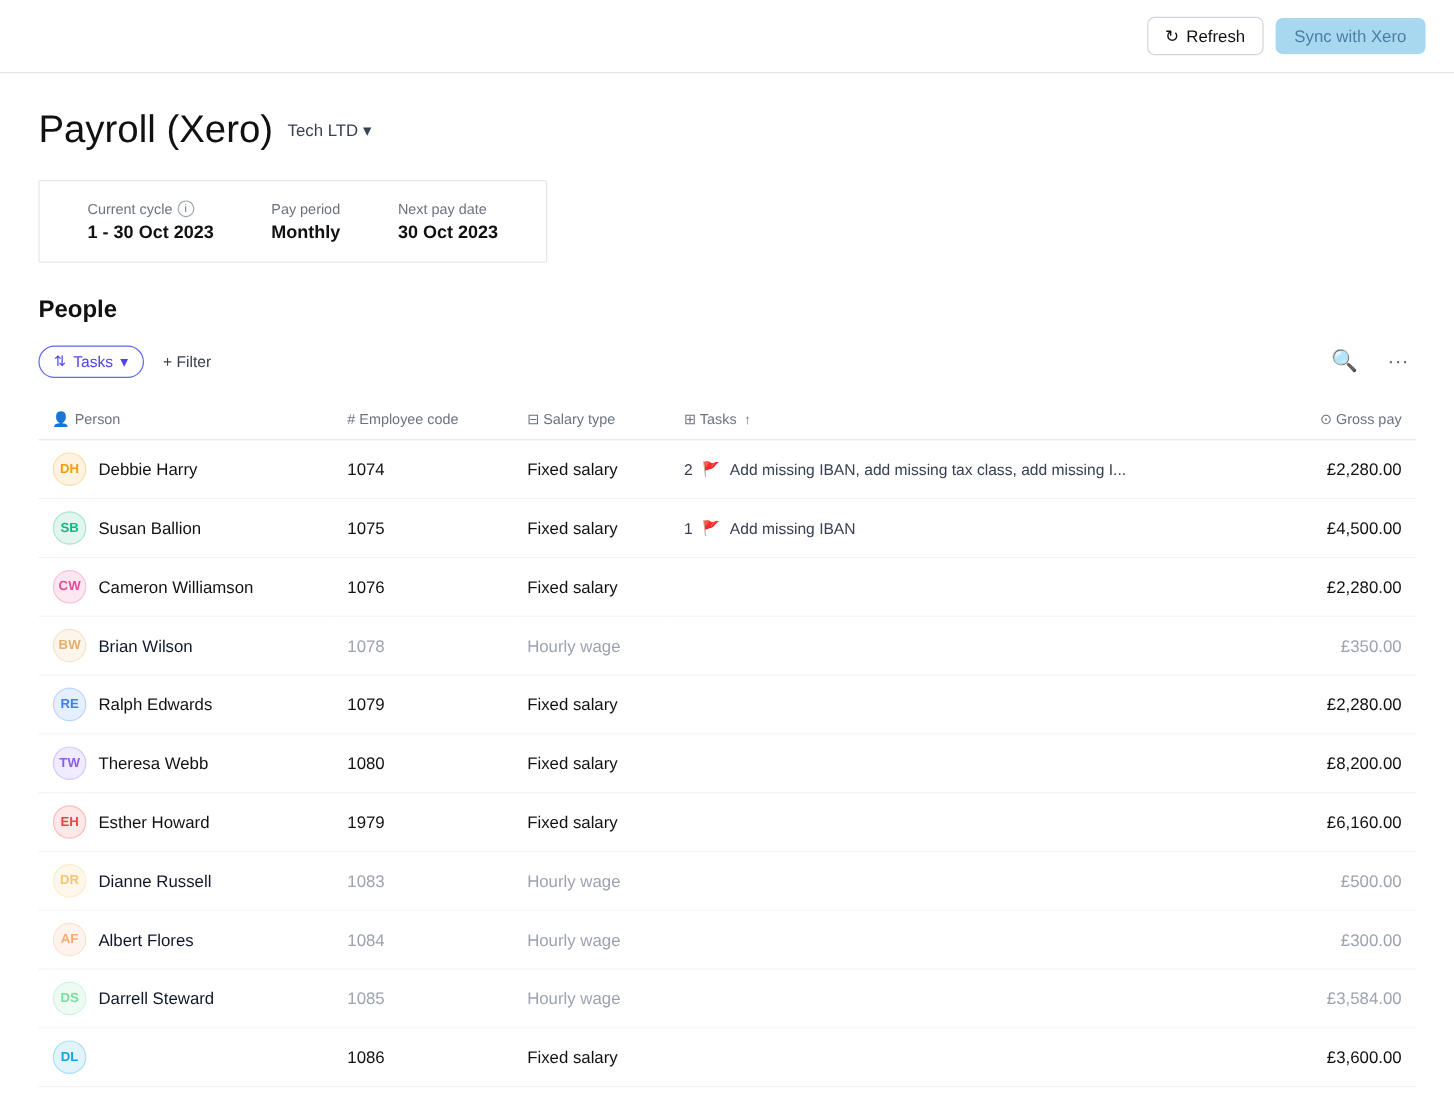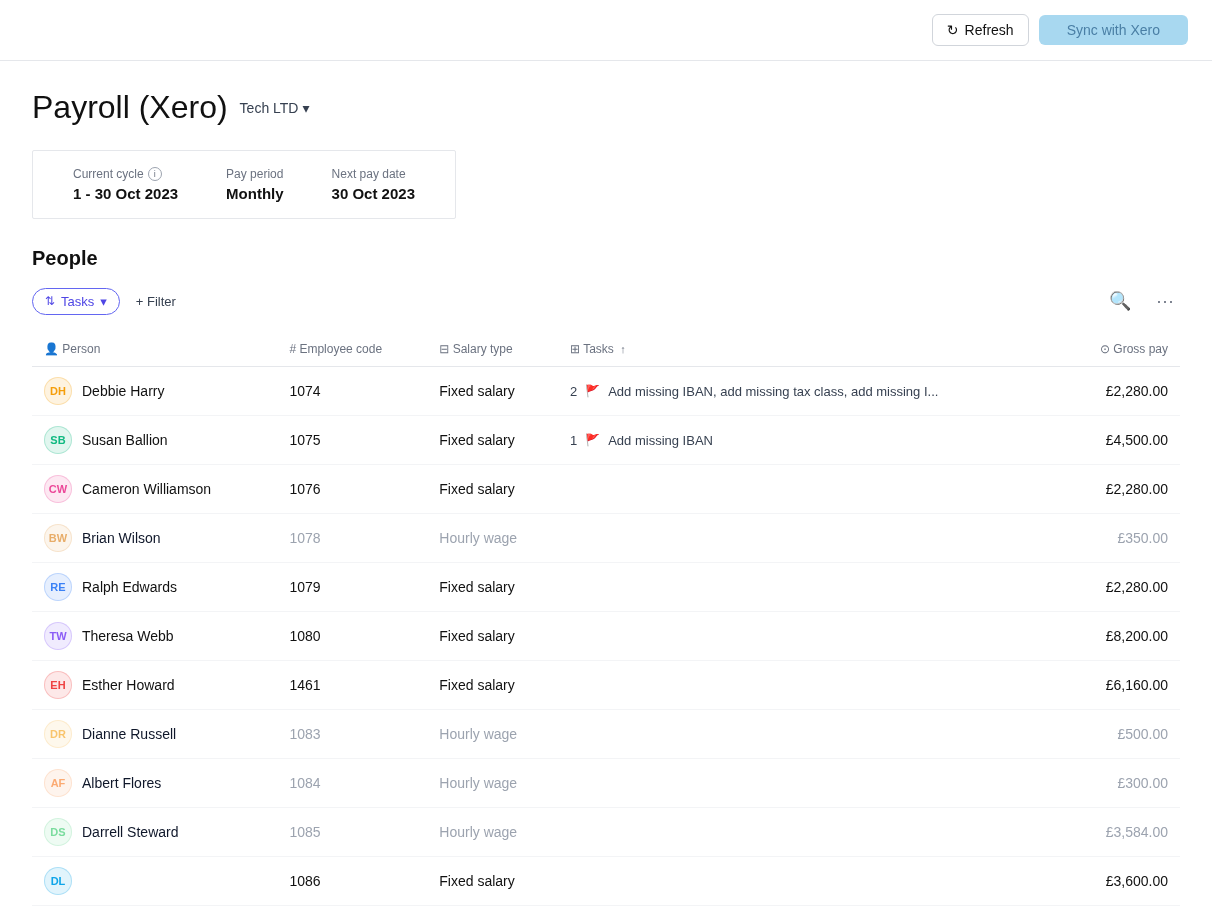--- a/index.html
+++ b/index.html
@@ -25,21 +25,21 @@
       border-radius: 6px;
       padding: 7px 14px;
       background: #fff;
       cursor: pointer;
       font-size: 14px;
       color: #111;
     }
     .btn-sync {
       border: none;
       border-radius: 6px;
-      padding: 7px 28px;
+      padding: 7px 16px;
       background: #a8d8f0;
       color: #4a7fa5;
       font-size: 14px;
       cursor: pointer;
       font-weight: 500;
     }
     .main-content {
       padding: 28px 32px;
     }
     .page-title {
@@ -409,21 +409,21 @@
           </tr>
           <tr>
             <td>
     <div class="person-cell">
       <div class="avatar" style="background:#ef444420; color:#ef4444; border: 1.5px solid #ef444440;">
         EH
       </div>
       <span class="person-name">Esther Howard</span>
     </div>
   </td>
-            <td>1461</td>
+            <td>1979</td>
             <td>Fixed salary</td>
             <td></td>
             <td class="right">£6,160.00</td>
           </tr>
           <tr class="inactive">
             <td>
     <div class="person-cell">
       <div class="avatar" style="background:#f59e0b20; color:#f59e0b; border: 1.5px solid #f59e0b40;">
         DR
       </div>

